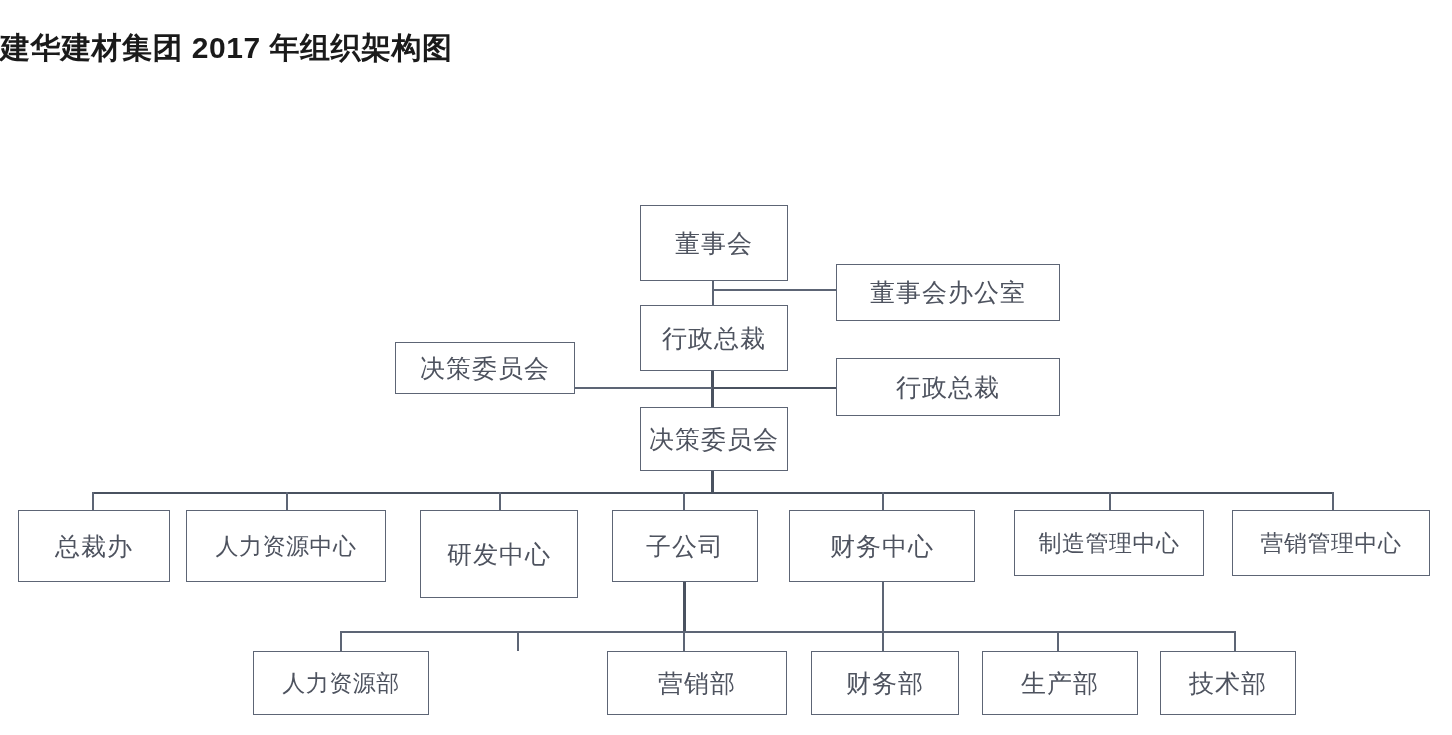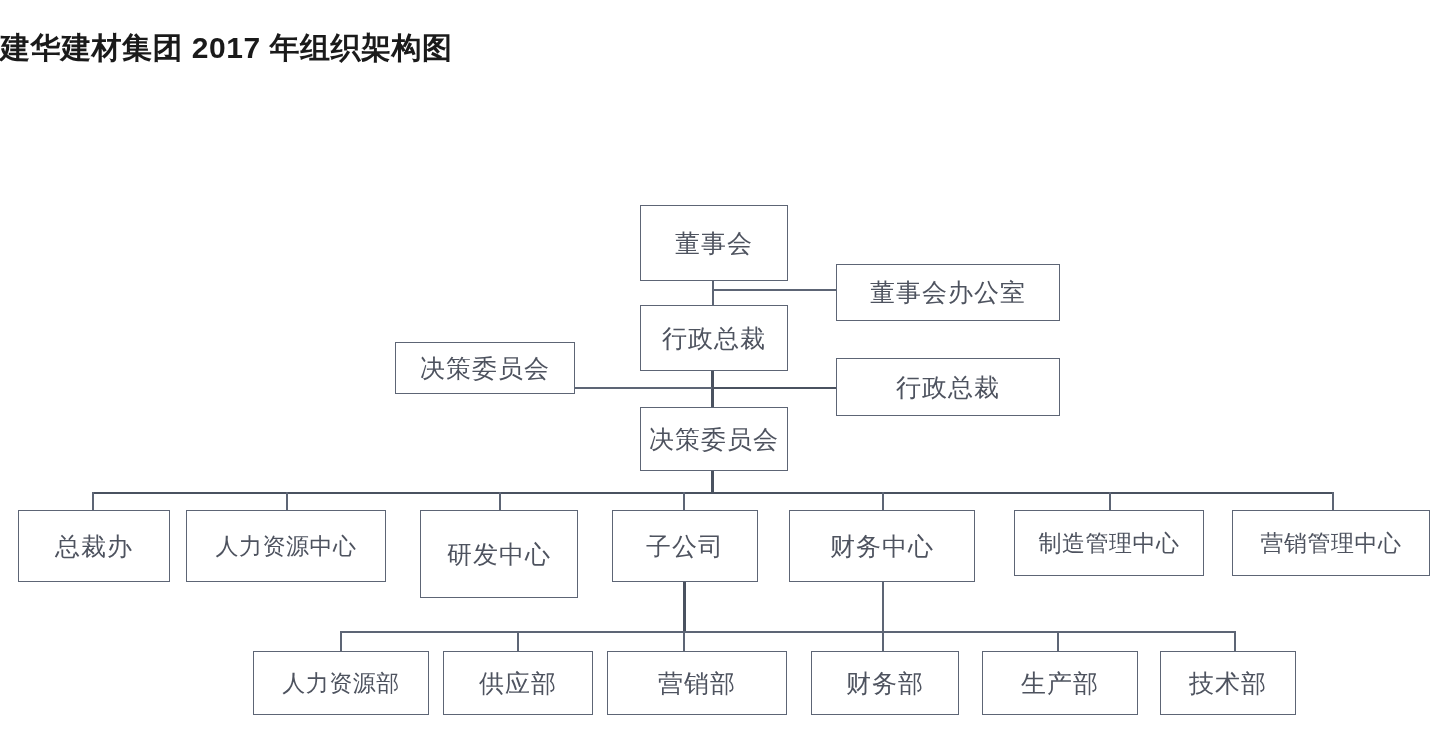--- a/index.html
+++ b/index.html
@@ -146,23 +146,20 @@
   </div>
 
   <div class="node small-text" style="left:1232px; top:510px; width:198px; height:66px;">
     <span>营销管理中心</span>
   </div>
 
   <div class="node small-text" style="left:253px; top:651px; width:176px; height:64px;">
     <span>人力资源部</span>
   </div>
 
-  <div class="node" style="left:443px; top:651px; width:150px; height:64px;">
-    <span>供应部</span>
-  </div>
 
   <div class="node" style="left:607px; top:651px; width:180px; height:64px;">
     <span>营销部</span>
   </div>
 
   <div class="node" style="left:811px; top:651px; width:148px; height:64px;">
     <span>财务部</span>
   </div>
 
   <div class="node" style="left:982px; top:651px; width:156px; height:64px;">

